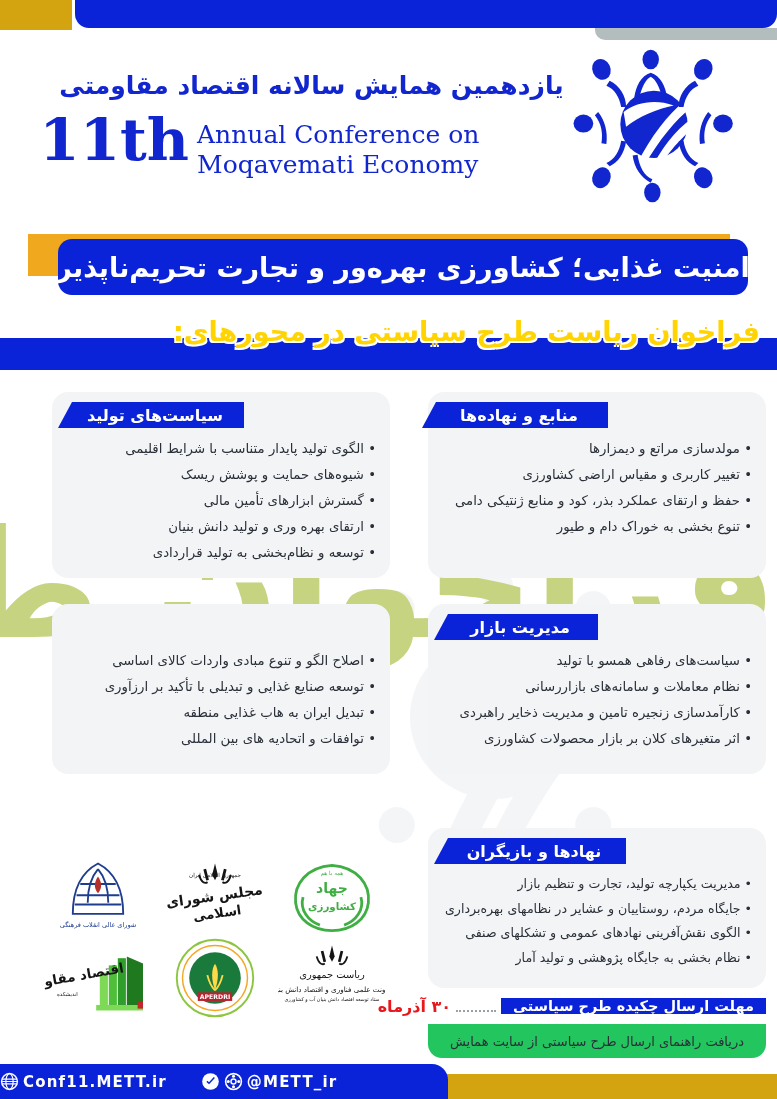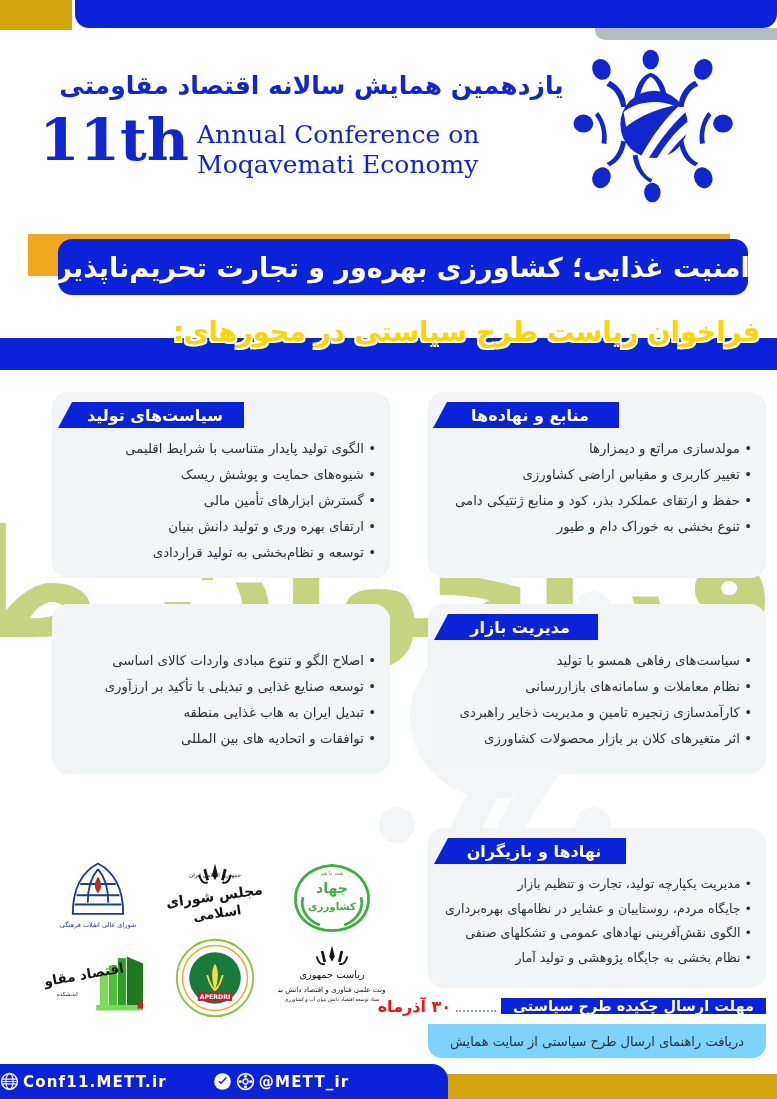--- a/index.html
+++ b/index.html
@@ -116,21 +116,21 @@
   .card li{
     font-size:13.3px;color:#2a2f38;line-height:1.95;white-space:nowrap;
     direction:rtl;
   }
   .card li::before{content:"• ";color:#2a2f38;}
 
   
   #card-production{left:52px;top:392px;width:338px;height:186px;}
   #card-production .card-head{right:146px;width:150px;}
   #card-resources{left:428px;top:392px;width:338px;height:186px;}
-  #card-resources .card-head{right:147px;width:150px;}
+  #card-resources .card-head{right:158px;width:150px;}
   #card-trade{left:52px;top:604px;width:338px;height:170px;}
   #card-trade .card-head{right:146px;width:150px;}
   #card-market{left:428px;top:604px;width:338px;height:170px;}
   #card-market .card-head{right:168px;width:128px;}
   #card-actors{left:428px;top:828px;width:338px;height:160px;}
   #card-actors .card-head{right:140px;width:156px;}
   #card-actors li{font-size:12.6px;}
 
   
   .sponsors{
@@ -150,33 +150,33 @@
     padding:0 12px;white-space:nowrap;direction:rtl;
   }
   .leader{
     flex:0 0 40px;border-bottom:2px dotted #9aa0a8;margin:0 5px;height:10px;
   }
   .deadline-date{
     color:#e8171c;font-size:16px;font-weight:bold;white-space:nowrap;direction:rtl;
   }
   .deadline-note{
     position:absolute;left:428px;top:1024px;width:338px;height:34px;z-index:6;
-    background:#7dd3fc;border-radius:0 0 14px 14px;
+    background:#22c55e;border-radius:0 0 14px 14px;
     display:flex;align-items:center;justify-content:center;
     font-size:13px;color:#2a2f38;direction:rtl;white-space:nowrap;
   }
 
   
   .footer-gold{
     position:absolute;left:392px;top:1074px;width:385px;height:25px;background:#d4a310;
   }
   .footer-blue{
     position:absolute;left:0;top:1064px;width:392px;height:35px;
     background:#0b23d8;border-radius:0 16px 0 0;
-    display:flex;align-items:center;gap:20px;padding-left:0;padding-right:56px;
+    display:flex;align-items:center;gap:8px;padding-left:0;padding-right:56px;
     direction:ltr;z-index:4;
   }
   .f-item{display:flex;align-items:center;gap:4px;}
   .f-item .f-label{
     color:#fff;font-size:15px;font-weight:bold;letter-spacing:1.2px;
     font-family:"DejaVu Sans","Liberation Sans",sans-serif;direction:ltr;
   }
   .icon-svg{display:block;}
 </style>
 </head>

